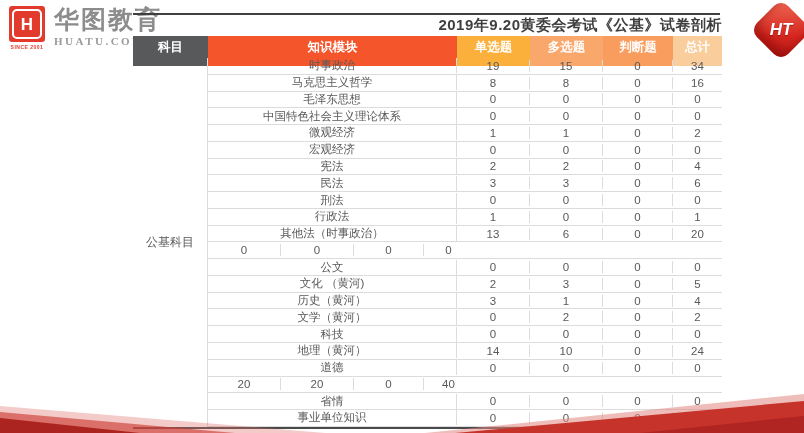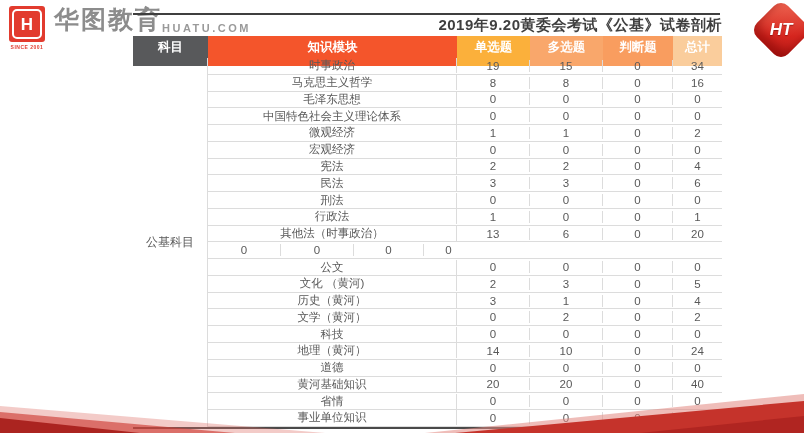--- a/index.html
+++ b/index.html
@@ -7,21 +7,21 @@
     width:804px;height:433px;position:relative;background:#ffffff;overflow:hidden;
     font-family:"Liberation Sans","DejaVu Sans",sans-serif;
   }
   
   .brand{position:absolute;left:8px;top:6px;display:flex;align-items:flex-start;gap:8px;}
   .brand-mark{width:38px;height:44px;display:flex;flex-direction:column;align-items:center;}
   .brand-square{width:36px;height:36px;background:#e23b2e;border-radius:3px;display:flex;align-items:center;justify-content:center;}
   .brand-square .inner{width:26px;height:26px;border:2px solid #fff;border-radius:5px;display:flex;align-items:center;justify-content:center;
     color:#fff;font-weight:bold;font-size:17px;line-height:1;}
   .brand-since{font-size:5px;color:#e23b2e;font-weight:bold;letter-spacing:.5px;margin-top:2px;}
-  .brand-text{display:flex;flex-direction:row;align-items:flex-end;}
+  .brand-text{display:flex;flex-direction:column;align-items:flex-start;font-family:Liberation Serif, serif;}
   .brand-name{font-size:25px;font-weight:bold;color:#8c8c8c;letter-spacing:2px;line-height:1.1;}
   .brand-domain{font-size:11px;font-weight:bold;color:#9a9a9a;letter-spacing:2.5px;margin-top:1px;}
   
   .corner-badge{position:absolute;left:755px;top:4px;width:56px;height:56px;}
   .corner-badge .diamond{position:absolute;left:4px;top:4px;width:44px;height:44px;border-radius:10px;
     transform:rotate(45deg);background:linear-gradient(135deg,#ef6a55 0%,#d6261f 60%,#b01714 100%);
     box-shadow:inset 0 -8px 10px rgba(120,0,0,.45);}
   .corner-badge .ht{position:absolute;left:0;top:0;width:52px;height:52px;display:flex;align-items:center;justify-content:center;
     color:#fff;font-weight:bold;font-style:italic;font-size:17px;letter-spacing:0;text-shadow:0 1px 1px rgba(90,0,0,.5);}
   
@@ -216,21 +216,20 @@
           <div class="tcell c5">24</div>
         </div>
         <div class="trow">
           <div class="tcell c1">道德</div>
           <div class="tcell c2">0</div>
           <div class="tcell c3">0</div>
           <div class="tcell c4">0</div>
           <div class="tcell c5">0</div>
         </div>
         <div class="trow">
-          <div class="tcell c1">黄河基础知识</div>
           <div class="tcell c2">20</div>
           <div class="tcell c3">20</div>
           <div class="tcell c4">0</div>
           <div class="tcell c5">40</div>
         </div>
         <div class="trow">
           <div class="tcell c1">省情</div>
           <div class="tcell c2">0</div>
           <div class="tcell c3">0</div>
           <div class="tcell c4">0</div>

